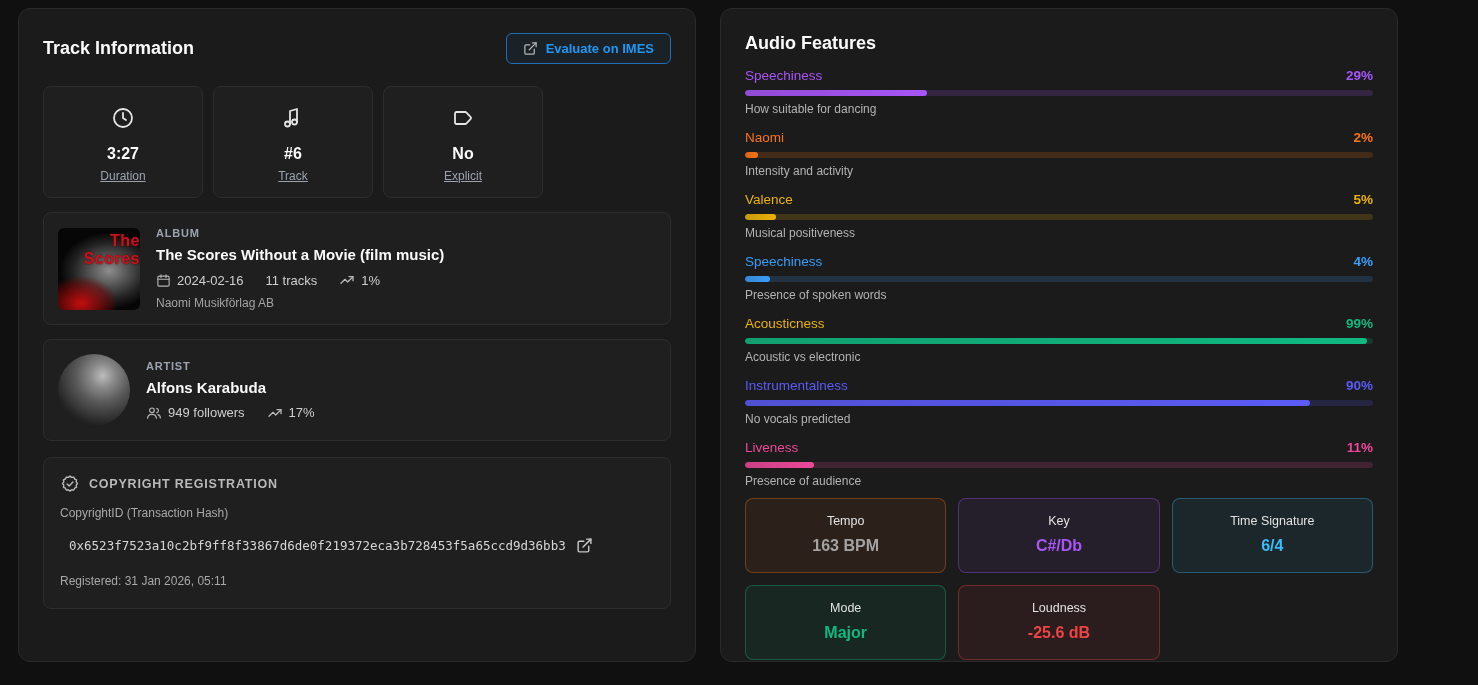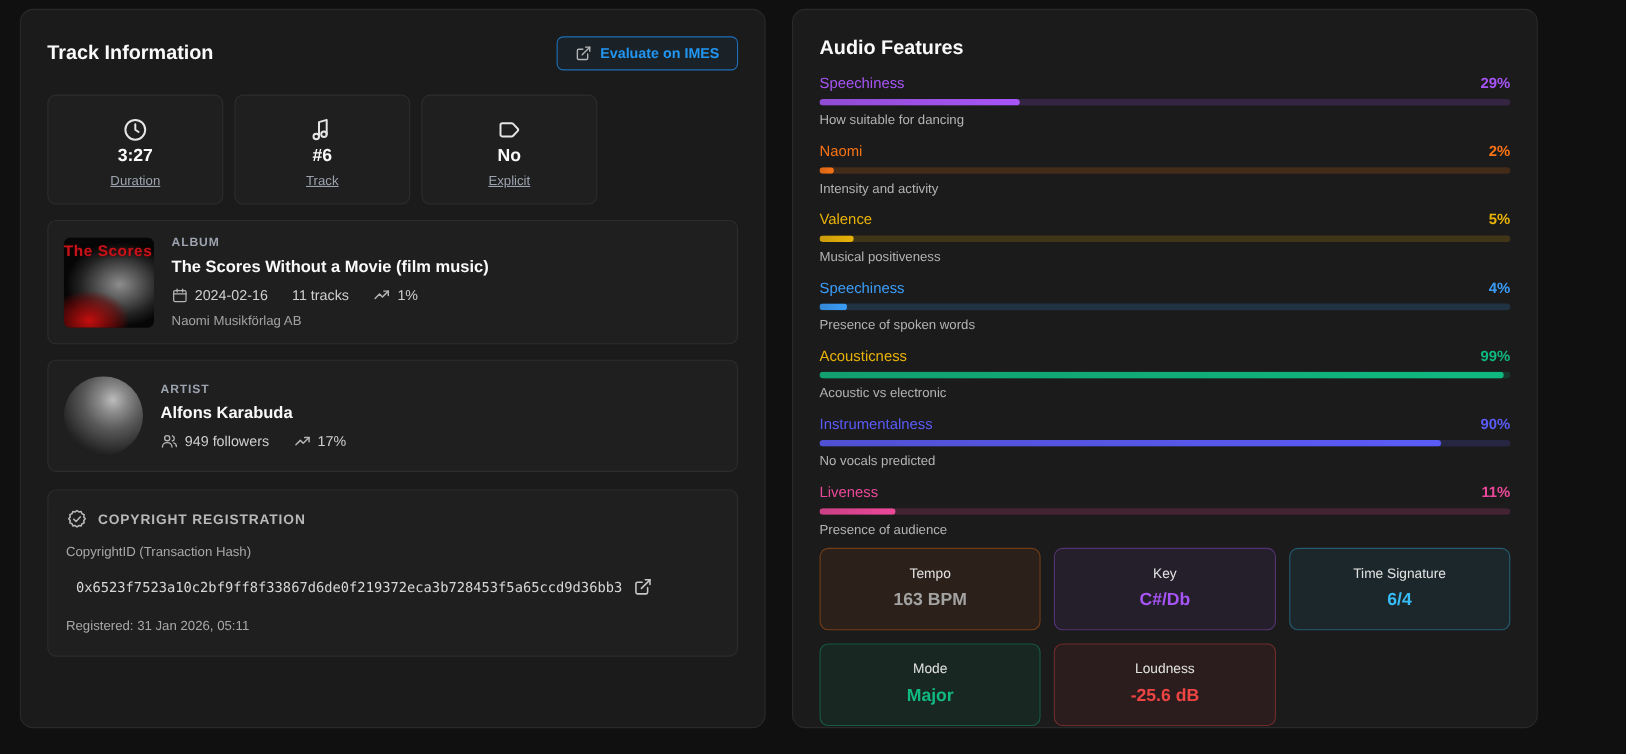--- a/index.html
+++ b/index.html
@@ -19,37 +19,37 @@
     display:flex; align-items:center; gap:8px;
     background:rgba(33,150,243,0.06); border:1px solid #1e6fb8; border-radius:6px;
     color:#2196f3; font-size:13px; font-weight:bold; padding:7px 16px; cursor:pointer;
   }
   .stats-row { display:flex; gap:10px; margin-top:22px; }
   .stat-card {
     width:160px; background:#1f1f1f; border:1px solid #2d2d2d; border-radius:8px;
     padding:18px 10px 14px; text-align:center;
   }
   .stat-icon { color:#e5e5e5; height:26px; display:flex; justify-content:center; align-items:center; }
-  .stat-value { font-size:16px; font-weight:bold; color:#fafafa; margin-top:2px; }
+  .stat-value { font-size:16px; font-weight:bold; color:#fafafa; margin-top:14px; }
   .stat-label { font-size:12px; color:#9ca3af; margin-top:6px;text-decoration:underline; }
 
   .info-card {
     background:#1f1f1f; border:1px solid #2d2d2d; border-radius:8px;
     padding:14px; margin-top:14px; display:flex; gap:16px; align-items:center;
   }
   .album-art {
     width:82px; height:82px; border-radius:6px; flex:none; position:relative; overflow:hidden;
     background:
       radial-gradient(ellipse 60% 45% at 28% 92%, rgba(205,15,15,0.95), rgba(120,5,5,0.5) 55%, transparent 75%),
       radial-gradient(ellipse 70% 55% at 62% 52%, #8d8d8d 0%, #565656 32%, #232323 62%, #060606 85%),
       #050505;
   }
   .album-art-title {
-    position:absolute; top:4px; left:0; right:0; text-align:left;
-    color:#c9131a; font-weight:bold; font-size:14px; letter-spacing:0.5px;
+    position:absolute; top:4px; left:0; right:0; text-align:right;
+    color:#c9131a; font-weight:bold; font-size:16px; letter-spacing:0.5px;
     text-shadow:0 0 2px #400;
   }
   .avatar {
     width:72px; height:72px; border-radius:50%; flex:none; overflow:hidden;
     background:
       radial-gradient(circle at 62% 30%, #bdbdbd 0%, #8a8a8a 18%, #595959 40%, #242424 72%, #0c0c0c 95%),
       #111;
   }
   .kicker { font-size:11px; font-weight:bold; letter-spacing:0.8px; color:#9ca3af; }
   .entity-title { font-size:15px; font-weight:bold; color:#fafafa; margin-top:7px; }

